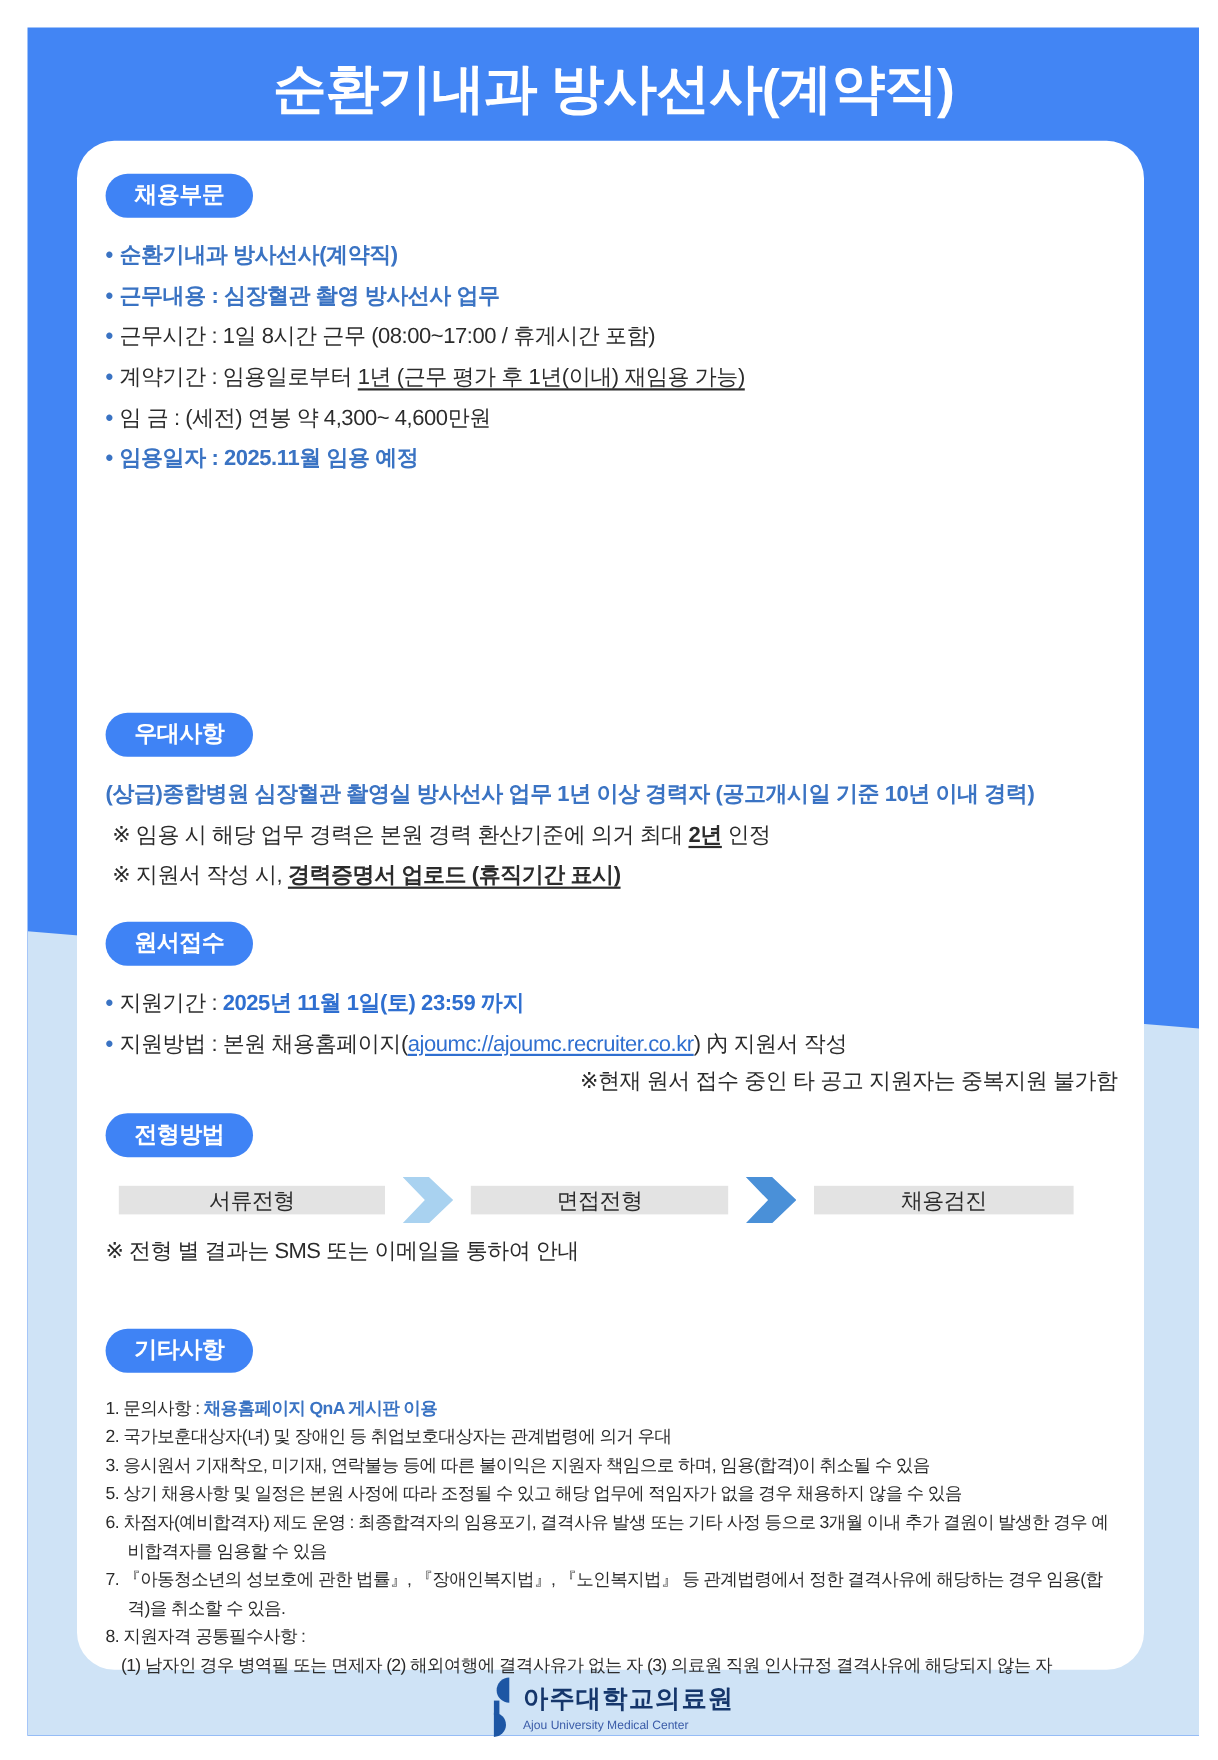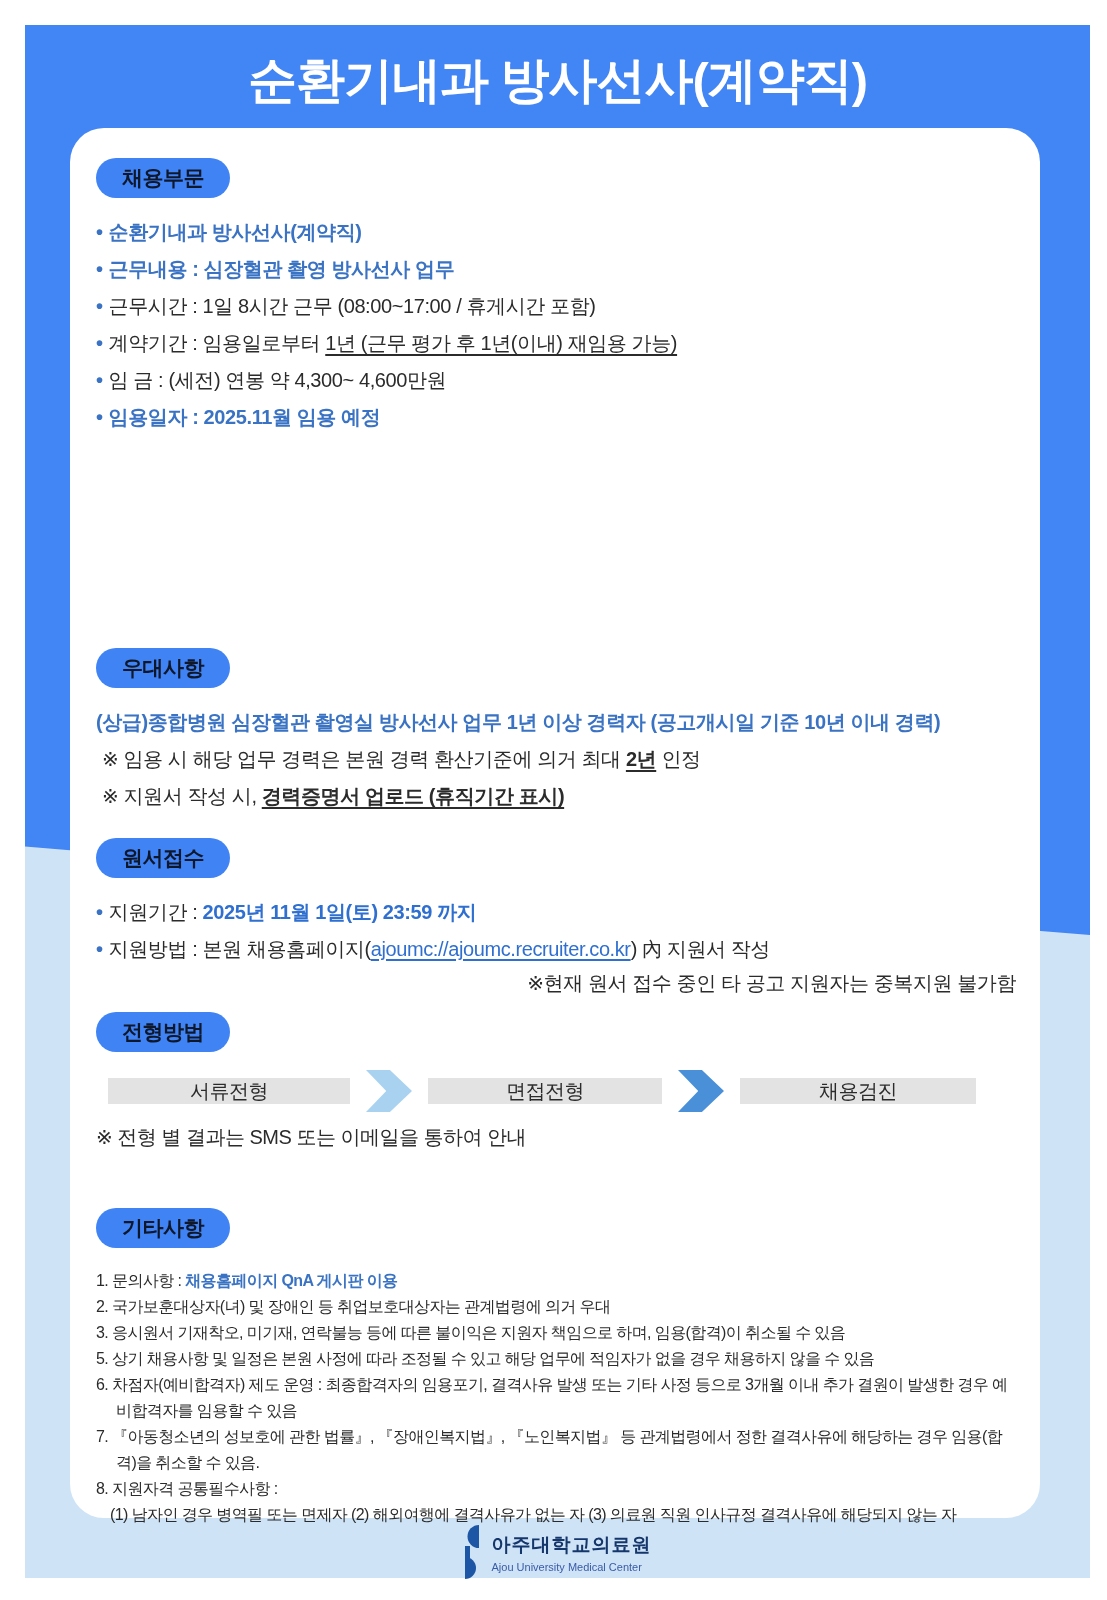--- a/index.html
+++ b/index.html
@@ -13,21 +13,21 @@
         clip-path:polygon(0 52.9%, 100% 58.6%, 100% 100%, 0 100%); }
 
   .poster-title { position:absolute; left:25px; top:48px; width:1065px;
         text-align:center; color:#ffffff; font-size:49px; font-weight:800;
         letter-spacing:-1px; }
 
   .card { position:absolute; left:70px; top:128px; width:970px; height:1390px;
         background:#ffffff; border-radius:34px; }
 
   .sec { position:absolute; left:26px; width:920px; }
-  .pill { display:inline-block; background:#3f83f5; color:#0f172a;
+  .pill { display:inline-block; background:#3f83f5; color:#ffffff;
         font-weight:700; font-size:21px; line-height:26px; padding:7px 26px;
         border-radius:24px; letter-spacing:-0.5px; }
 
   .line { font-size:20px; line-height:37px; color:#2b2b2b; letter-spacing:-0.4px; white-space:nowrap; }
   .blue  { color:#3a73c3; font-weight:700; }
   .bdate { color:#2f6fd0; font-weight:700; }
   .bullet { color:#3a73c3; font-weight:700; margin-right:6px; }
   .note { padding-left:6px; }
   .u { text-decoration:underline; text-underline-offset:4px; }
   .bu { font-weight:700; text-decoration:underline; text-underline-offset:4px; }
@@ -53,21 +53,21 @@
   .step-note { margin-top:12px; font-size:20px; color:#2b2b2b; letter-spacing:-0.5px; }
 
   .other-list { margin-top:20px; }
   .other-item { font-size:16px; line-height:26px; color:#2b2b2b;
         letter-spacing:-0.6px; padding-left:20px; text-indent:-20px; }
   .other-sub { padding-left:14px; text-indent:0; }
 
   .footer { position:absolute; left:0; top:1524px; width:1107px; height:56px;
         display:flex; align-items:center; justify-content:center; }
   .logo-wrap { display:flex; align-items:center; gap:9px; }
-  .logo-text .ko { font-size:19px; font-weight:800; color:#15366b; letter-spacing:1px; }
+  .logo-text .ko { font-size:23px; font-weight:800; color:#15366b; letter-spacing:1px; }
   .logo-text .en { font-size:11px; color:#3a5ba8; margin-top:3px; }
 </style>
 </head>
 <body>
 
 <div class="bg">
   <div class="bg-light"></div>
 </div>
 
 <h1 class="poster-title">순환기내과 방사선사(계약직)</h1>

